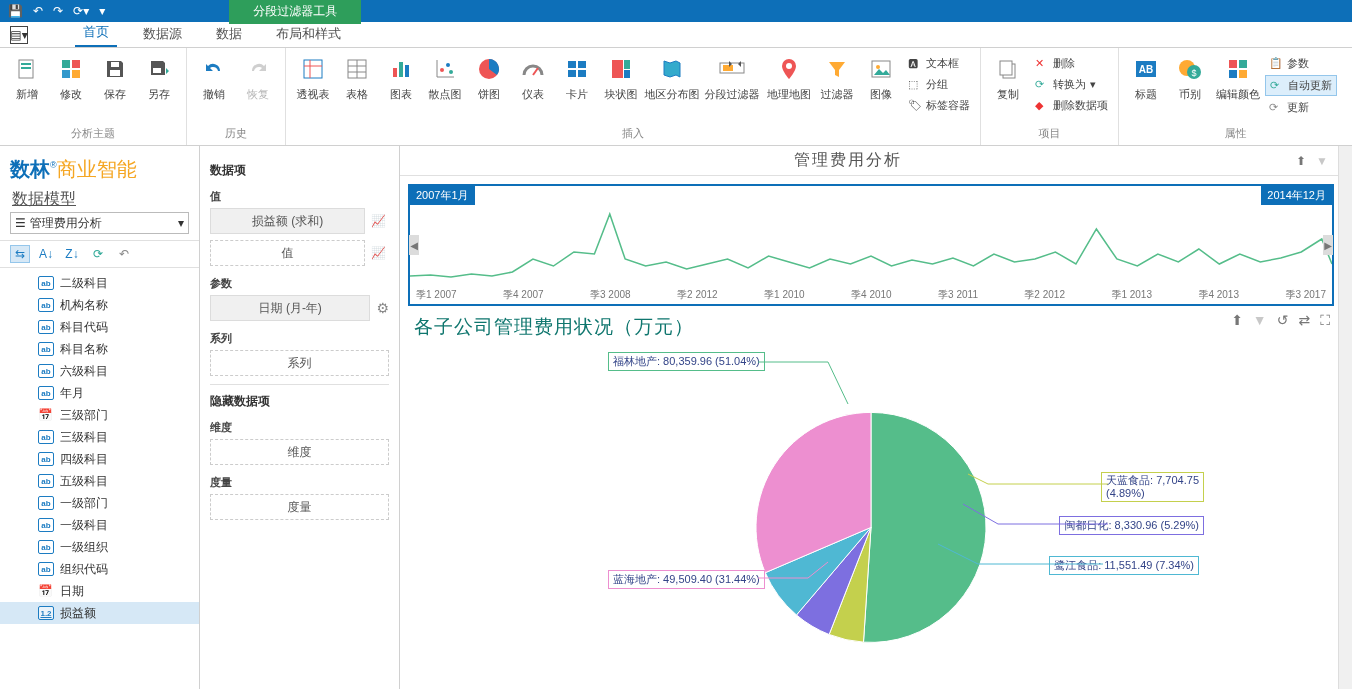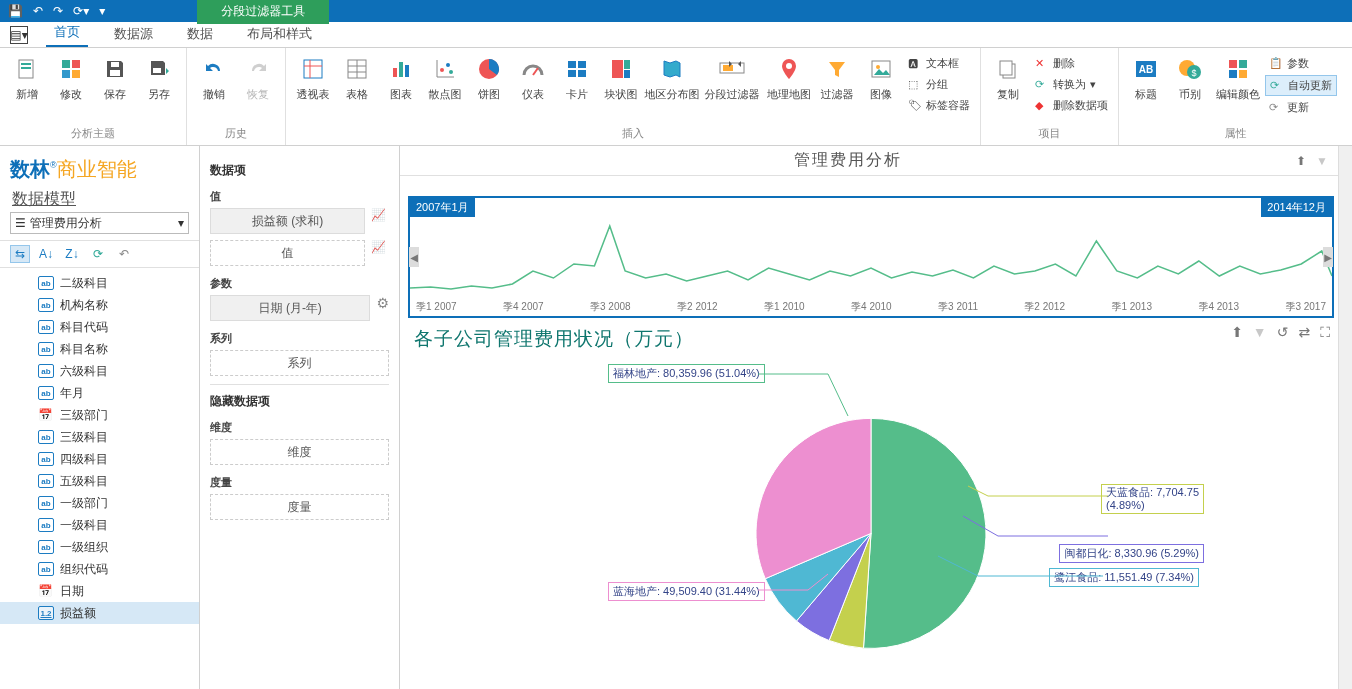--- a/index.html
+++ b/index.html
@@ -2,27 +2,27 @@
 <html><head>
 <meta charset="utf-8">
 <style>
 * { box-sizing: border-box; margin: 0; padding: 0; font-family: "Microsoft YaHei", Arial, sans-serif; }
 body { width: 1352px; height: 689px; background: #fff; overflow: hidden; font-size: 12px; color: #333; }
 
 
 .title-bar { height: 22px; background: #0d6fb8; display: flex; align-items: center; color: #fff; }
 .title-bar .qat { display: flex; align-items: center; gap: 10px; padding: 0 8px; }
 .title-bar .qat-icon { cursor: pointer; font-size: 12px; }
-.title-bar .tool-tab { background: #2e9e5b; padding: 4px 24px; margin-left: 84px; font-size: 12px; }
+.title-bar .tool-tab { background: #2e9e5b; padding: 4px 24px; margin-left: 116px; font-size: 12px; }
 
 
 .tabs { height: 26px; background: #fff; border-bottom: 1px solid #d0d0d0; display: flex; align-items: flex-end; padding-left: 10px; gap: 18px; }
 .tabs .app-icon { width: 18px; height: 18px; border: 1px solid #444; display: flex; align-items: center; justify-content: center; margin-bottom: 3px; cursor: pointer; }
 .tabs .tab { padding: 4px 8px; font-size: 13px; color: #505050; cursor: pointer; }
-.tabs .tab.active { color: #0d6fb8; border-bottom: 2px solid #0d6fb8; }
+.tabs .tab.active { color: #0d6fb8; border-bottom: 2px solid #0d6fb8; margin-left: 29px; }
 
 
 .ribbon { height: 98px; background: #fff; border-bottom: 1px solid #d0d0d0; display: flex; }
 .ribbon-group { border-right: 1px solid #e0e0e0; display: flex; flex-direction: column; padding: 2px 6px; }
 .ribbon-group:last-child { border-right: none; }
 .ribbon-buttons { flex: 1; display: flex; gap: 2px; }
 .ribbon-btn { display: flex; flex-direction: column; align-items: center; justify-content: flex-start; width: 42px; padding-top: 6px; cursor: pointer; }
 .ribbon-btn .ric { width: 26px; height: 26px; display: flex; align-items: center; justify-content: center; }
 .ribbon-btn .lbl { font-size: 11px; color: #444; margin-top: 6px; text-align: center; line-height: 13px; }
 .ribbon-group-label { font-size: 11px; color: #888; text-align: center; padding-bottom: 2px; }
@@ -50,36 +50,36 @@
 .tree-item.selected { background: #d6e8f6; }
 .fld-icon { width: 16px; height: 14px; border: 1px solid; border-radius: 2px; font-size: 8px; display: flex; align-items: center; justify-content: center; font-weight: bold; }
 .fld-icon.ab { color: #1c7cc2; border-color: #1c7cc2; }
 .fld-icon.cal { color: #d98a2b; border-color: #d98a2b; }
 .fld-icon.num { color: #1c7cc2; border-color: #1c7cc2; background: #eaf3fa; text-decoration: underline; }
 
 
 .config-panel { width: 200px; border-right: 1px solid #d0d0d0; padding: 8px 10px; position: relative; }
 .config-panel h4 { font-size: 12px; font-weight: bold; color: #333; margin: 8px 0 6px 0; }
 .config-panel h5 { font-size: 11px; font-weight: bold; color: #444; margin: 10px 0 4px 0; }
-.drop-row { display: flex; gap: 6px; margin-bottom: 6px; }
+.drop-row { display: flex; align-items: center; gap: 6px; margin-bottom: 6px; }
 .drop-slot { flex: 1; height: 26px; background: #f0f0f0; border: 1px solid #dcdcdc; display: flex; align-items: center; justify-content: center; font-size: 12px; color: #555; cursor: pointer; }
 .drop-slot.empty { background: #fff; border: 1px dashed #ccc; }
 .gear { color: #888; cursor: pointer; font-size: 14px; }
 .line-icon { width: 18px; height: 14px; color: #888; }
 .hr { border-top: 1px solid #e0e0e0; margin: 8px 0; }
 
 
 .canvas { flex: 1; background: #fff; display: flex; flex-direction: column; overflow: hidden; position: relative; }
 .canvas-scroll { position: absolute; right: 0; top: 0; bottom: 0; width: 14px; background: #f0f0f0; border-left: 1px solid #ddd; }
 .canvas-header { display: flex; align-items: center; height: 30px; border-bottom: 1px solid #e0e0e0; }
 .canvas-title { flex: 1; text-align: center; font-size: 16px; color: #555; letter-spacing: 2px; }
 .canvas-actions { display: flex; gap: 10px; padding-right: 24px; color: #777; }
 .canvas-actions span { cursor: pointer; }
 
-.slicer { border: 2px solid #0d6fb8; margin: 20px 18px 4px 8px; position: relative; height: 122px; }
+.slicer { border: 2px solid #0d6fb8; margin: 8px 18px 4px 8px; position: relative; height: 122px; }
 .slicer .handle { position: absolute; background: #0d6fb8; color: #fff; font-size: 11px; padding: 2px 6px; }
 .slicer .handle.left { left: 0; top: 0; }
 .slicer .handle.right { right: 0; top: 0; }
 .slicer svg { width: 100%; height: 80px; margin-top: 18px; }
 .slicer .xaxis { position: absolute; bottom: 2px; left: 0; right: 0; display: flex; justify-content: space-between; padding: 0 6px; font-size: 10px; color: #777; }
 .slicer .arrow { position: absolute; top: 50%; width: 10px; height: 20px; background: #dcdcdc; color: #777; display:flex; align-items:center; justify-content:center; cursor:pointer; transform: translateY(-50%); font-size:10px; }
 .slicer .arrow.l { left: -1px; }
 .slicer .arrow.r { right: -1px; }
 
 .pie-section { flex: 1; margin: 0 18px 4px 8px; position: relative; }
@@ -573,21 +573,21 @@
       <div class="pie-chart">
         <svg class="pie-svg" id="pie-svg" width="260" height="260" viewBox="-130 -130 260 260">
             <path d="M0 0 L7.041719095097281e-15 -115 A115 115 0 1 1 -7.509342832908103 114.75456317819284 Z" fill="#55bd8a" stroke="#fff" stroke-width="1"></path>
             <path d="M0 0 L-7.509342832908103 114.75456317819284 A115 115 0 0 1 -41.863637993654216 107.10945716385771 Z" fill="#c4d04d" stroke="#fff" stroke-width="1"></path>
             <path d="M0 0 L-41.863637993654216 107.10945716385771 A115 115 0 0 1 -74.52155985298363 87.58731139313605 Z" fill="#7d6fe0" stroke="#fff" stroke-width="1"></path>
             <path d="M0 0 L-74.52155985298363 87.58731139313605 A115 115 0 0 1 -105.71321096624021 45.27380067110771 Z" fill="#4fb8d3" stroke="#fff" stroke-width="1"></path>
             <path d="M0 0 L-105.71321096624021 45.27380067110771 A115 115 0 0 1 -2.112515728529184e-14 -115 Z" fill="#ed8fd0" stroke="#fff" stroke-width="1"></path>
           </svg>
         <div class="callout" style="left:200px; top:8px; border-color:#55bd8a; color:#348">福林地产: 80,359.96 (51.04%)</div>
         <div class="callout" style="right:130px; top:128px; border-color:#c4d04d; color:#348; line-height:13px;"><span>天蓝食品: 7,704.75</span><br><span>(4.89%)</span></div>
-        <div class="callout" style="right:130px; top:188px; border-color:#7d6fe0; color:#348">闽都日化: 8,330.96 (5.29%)</div>
+        <div class="callout" style="right:130px; top:172px; border-color:#7d6fe0; color:#348">闽都日化: 8,330.96 (5.29%)</div>
         <div class="callout" style="right:135px; top:212px; border-color:#4fb8d3; color:#348">鹭江食品: 11,551.49 (7.34%)</div>
         <div class="callout" style="left:200px; top:226px; border-color:#ed8fd0; color:#348">蓝海地产: 49,509.40 (31.44%)</div>
 
         <svg style="position:absolute; left:0; top:0; width:100%; height:100%; pointer-events:none">
           <polyline points="350,18 420,18 440,60" fill="none" stroke="#55bd8a"></polyline>
           <polyline points="700,140 580,140 560,130" fill="none" stroke="#c4d04d"></polyline>
           <polyline points="700,180 590,180 555,160" fill="none" stroke="#7d6fe0"></polyline>
           <polyline points="695,220 570,220 530,200" fill="none" stroke="#4fb8d3"></polyline>
           <polyline points="350,234 400,234 420,218" fill="none" stroke="#ed8fd0"></polyline>
         </svg>

